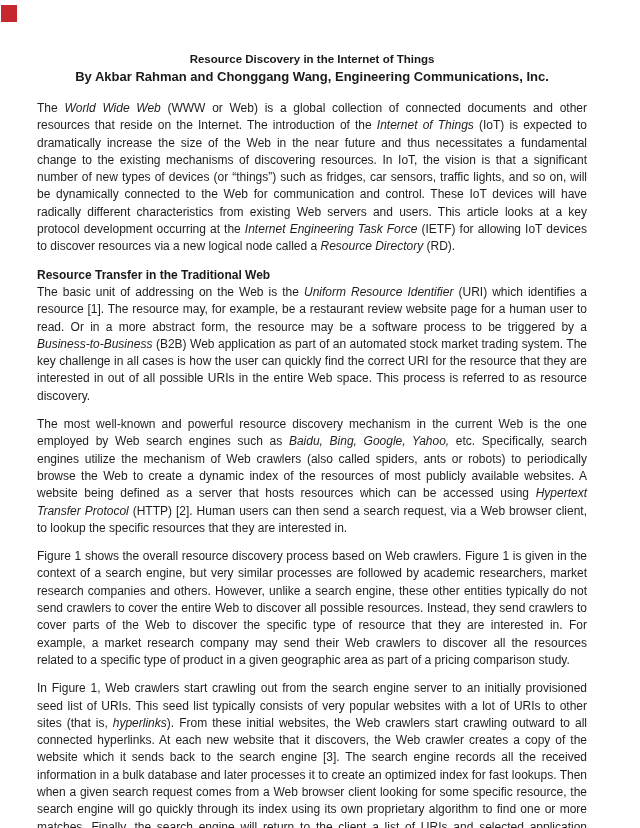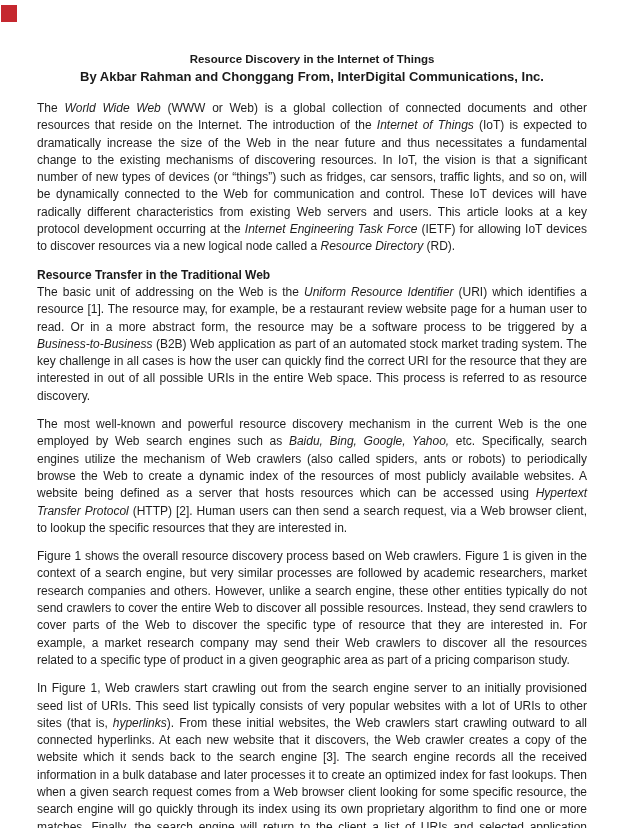--- a/index.html
+++ b/index.html
@@ -78,21 +78,21 @@
   .doc-paragraph em {
     font-style: italic;
   }
 </style>
 </head>
 <body>
 
 <div class="page">
   <div class="corner-marker" style="background: rgb(197, 40, 47);"></div>
   <div class="doc-title">Resource Discovery in the Internet of Things</div>
-  <div class="doc-byline">By Akbar Rahman and Chonggang From, InterDigital Communications, Inc.</div>
+  <div class="doc-byline">By Akbar Rahman and Chonggang Wang, Engineering Communications, Inc.</div>
   <div class="doc-body">
       <p class="doc-paragraph first"><span>The </span><em>World Wide Web</em><span> (WWW or Web) is a global collection of connected documents and other resources that reside on the Internet.  The introduction of the </span><em>Internet of Things</em><span> (IoT) is expected to dramatically increase the size of the Web in the near future and thus necessitates a fundamental change to the existing mechanisms of discovering resources.  In IoT, the vision is that a significant number of new types of devices (or “things”) such as fridges, car sensors, traffic lights, and so on, will be dynamically connected to the Web for communication and control.  These IoT devices will have radically different characteristics from existing Web servers and users.  This article looks at a key protocol development occurring at the </span><em>Internet Engineering Task Force</em><span> (IETF) for allowing IoT devices to discover resources via a new logical node called a </span><em>Resource Directory</em><span> (RD).</span></p>
       <h2 class="doc-heading"><span>Resource Transfer in the Traditional Web</span></h2>
       <p class="doc-paragraph tight"><span>The basic unit of addressing on the Web is the </span><em>Uniform Resource Identifier</em><span> (URI) which identifies a resource [1].  The resource may, for example, be a restaurant review website page for a human user to read. Or in a more abstract form, the resource may be a software process to be triggered by a </span><em>Business-to-Business</em><span> (B2B) Web application as part of an automated stock market trading system.  The key challenge in all cases is how the user can quickly find the correct URI for the resource that they are interested in out of all possible URIs in the entire Web space.  This process is referred to as resource discovery.</span></p>
       <p class="doc-paragraph"><span>The most well-known and powerful resource discovery mechanism in the current Web is the one employed by Web search engines such as </span><em>Baidu, Bing, Google, Yahoo,</em><span> etc.  Specifically, search engines utilize the mechanism of Web crawlers (also called spiders, ants or robots) to periodically browse the Web to create a dynamic index of the resources of most publicly available websites. A website being defined as a server that hosts resources which can be accessed using </span><em>Hypertext Transfer Protocol</em><span> (HTTP) [2]. Human users can then send a search request, via a Web browser client, to lookup the specific resources that they are interested in.</span></p>
       <p class="doc-paragraph"><span>Figure 1 shows the overall resource discovery process based on Web crawlers.  Figure 1 is given in the context of a search engine, but very similar processes are followed by academic researchers, market research companies and others.  However, unlike a search engine, these other entities typically do not send crawlers to cover the entire Web to discover all possible resources.  Instead, they send crawlers to cover parts of the Web to discover the specific type of resource that they are interested in.  For example, a market research company may send their Web crawlers to discover all the resources related to a specific type of product in a given geographic area as part of a pricing comparison study.</span></p>
       <p class="doc-paragraph justify-last"><span>In Figure 1, Web crawlers start crawling out from the search engine server to an initially provisioned seed list of URIs. This seed list typically consists of very popular websites with a lot of URIs to other sites (that is, </span><em>hyperlinks</em><span>). From these initial websites, the Web crawlers start crawling outward to all connected hyperlinks. At each new website that it discovers, the Web crawler creates a copy of the website which it sends back to the search engine [3]. The search engine records all the received information in a bulk database and later processes it to create an optimized index for fast lookups. Then when a given search request comes from a Web browser client looking for some specific resource, the search engine will go quickly through its index using its own proprietary algorithm to find one or more matches. Finally, the search engine will return to the client a list of URIs and selected application content pertaining to the</span></p>
     </div>
 </div>
 

